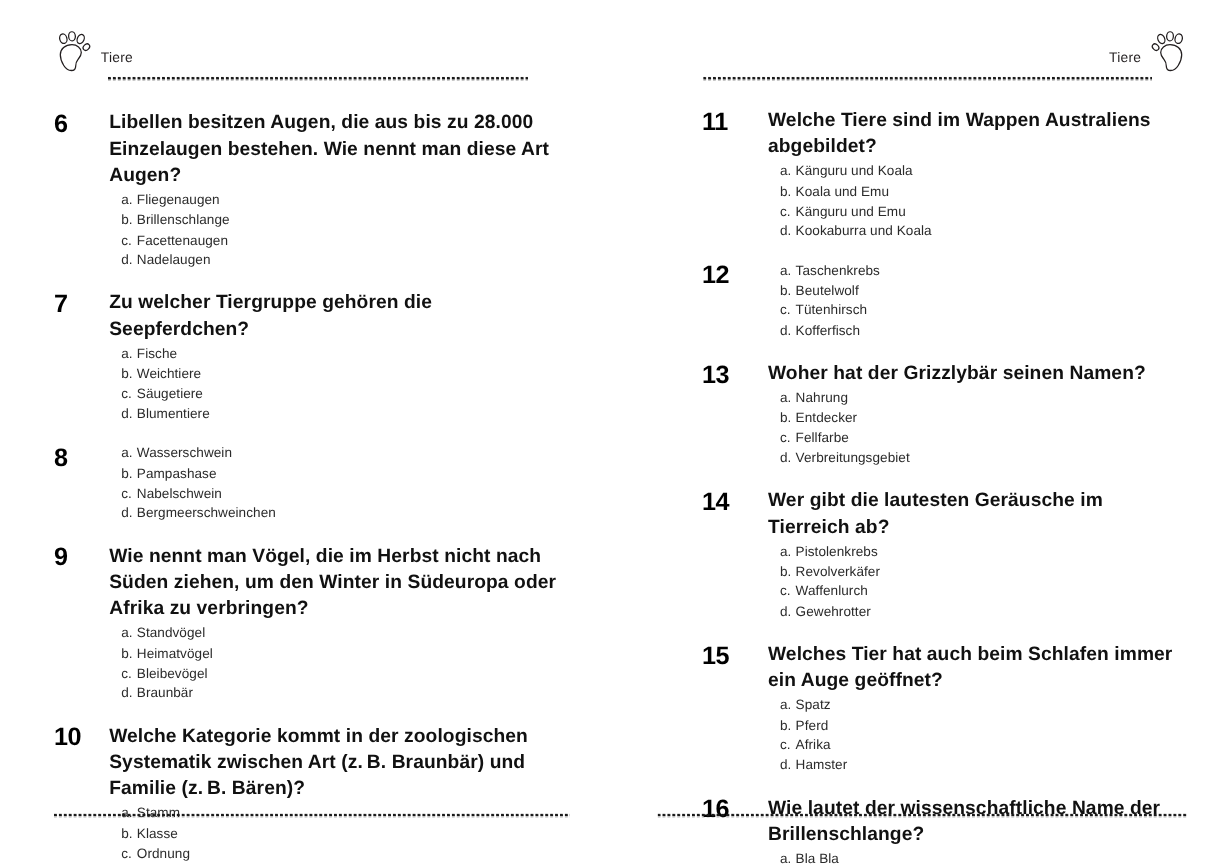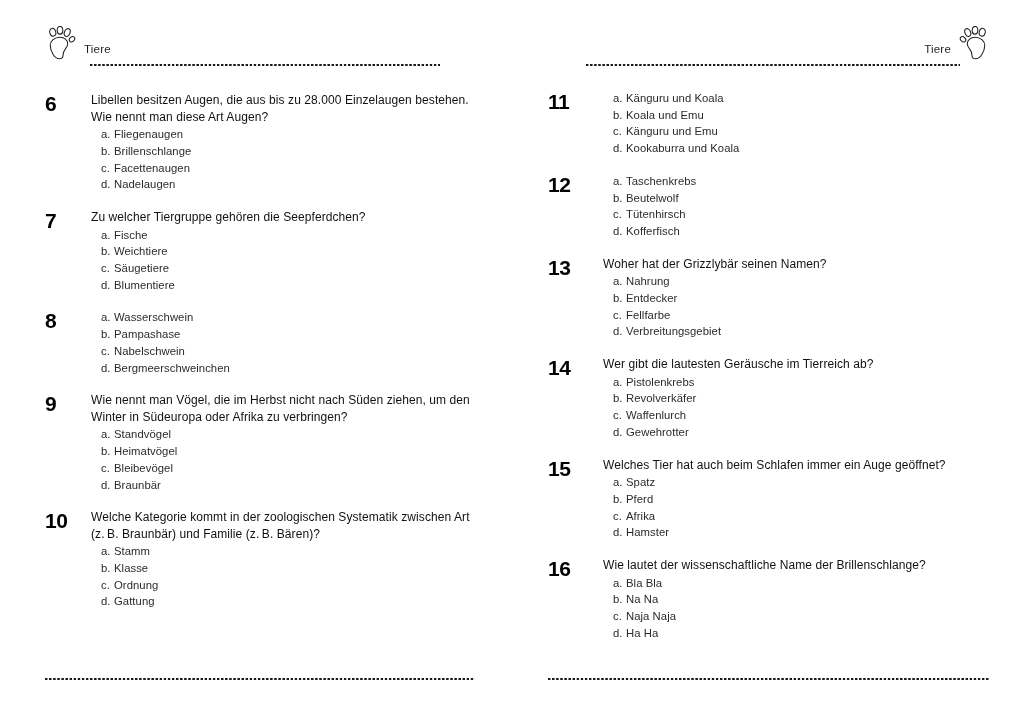--- a/index.html
+++ b/index.html
@@ -103,29 +103,29 @@
     flex: 0 0 auto;
     width: 46px;
     font-size: 21px;
     font-weight: 700;
     line-height: 1;
     letter-spacing: -0.4px;
     color: #000;
     padding-top: 1px;
     text-align: left;
   }
-  .page-right .qnum { width: 55px; }
+  .page-right .qnum { width: 55px; margin-left: 37px; }
 
   .qbody {
     flex: 1 1 auto;
     min-width: 0;
   }
   .qtext {
-    font-size: 12px;
-    font-weight: 400;
+    font-size: 16px;
+    font-weight: 700;
     line-height: 1.38;
     letter-spacing: 0.08px;
     color: #111;
     margin: 0 0 1px 0;
   }
   .answers {
     margin: 0;
     padding: 0 0 0 10px;
     list-style: none;
   }
@@ -310,20 +310,21 @@
           </svg>
         </span>
       </div>
       <div class="dot-rule dot-rule-top"></div>
     </div>
 
     <ul class="qlist">
         <li class="qitem">
           <div class="qnum">11</div>
           <div class="qbody">
+            <p class="qtext">Welche Tiere sind im Wappen Australiens abgebildet?</p>
             <ul class="answers">
               <li class="answer">
                 <span class="answer-key">a.</span>
                 <span class="answer-text">Känguru und Koala</span>
               </li>
               <li class="answer">
                 <span class="answer-key">b.</span>
                 <span class="answer-text">Koala und Emu</span>
               </li>
               <li class="answer">

